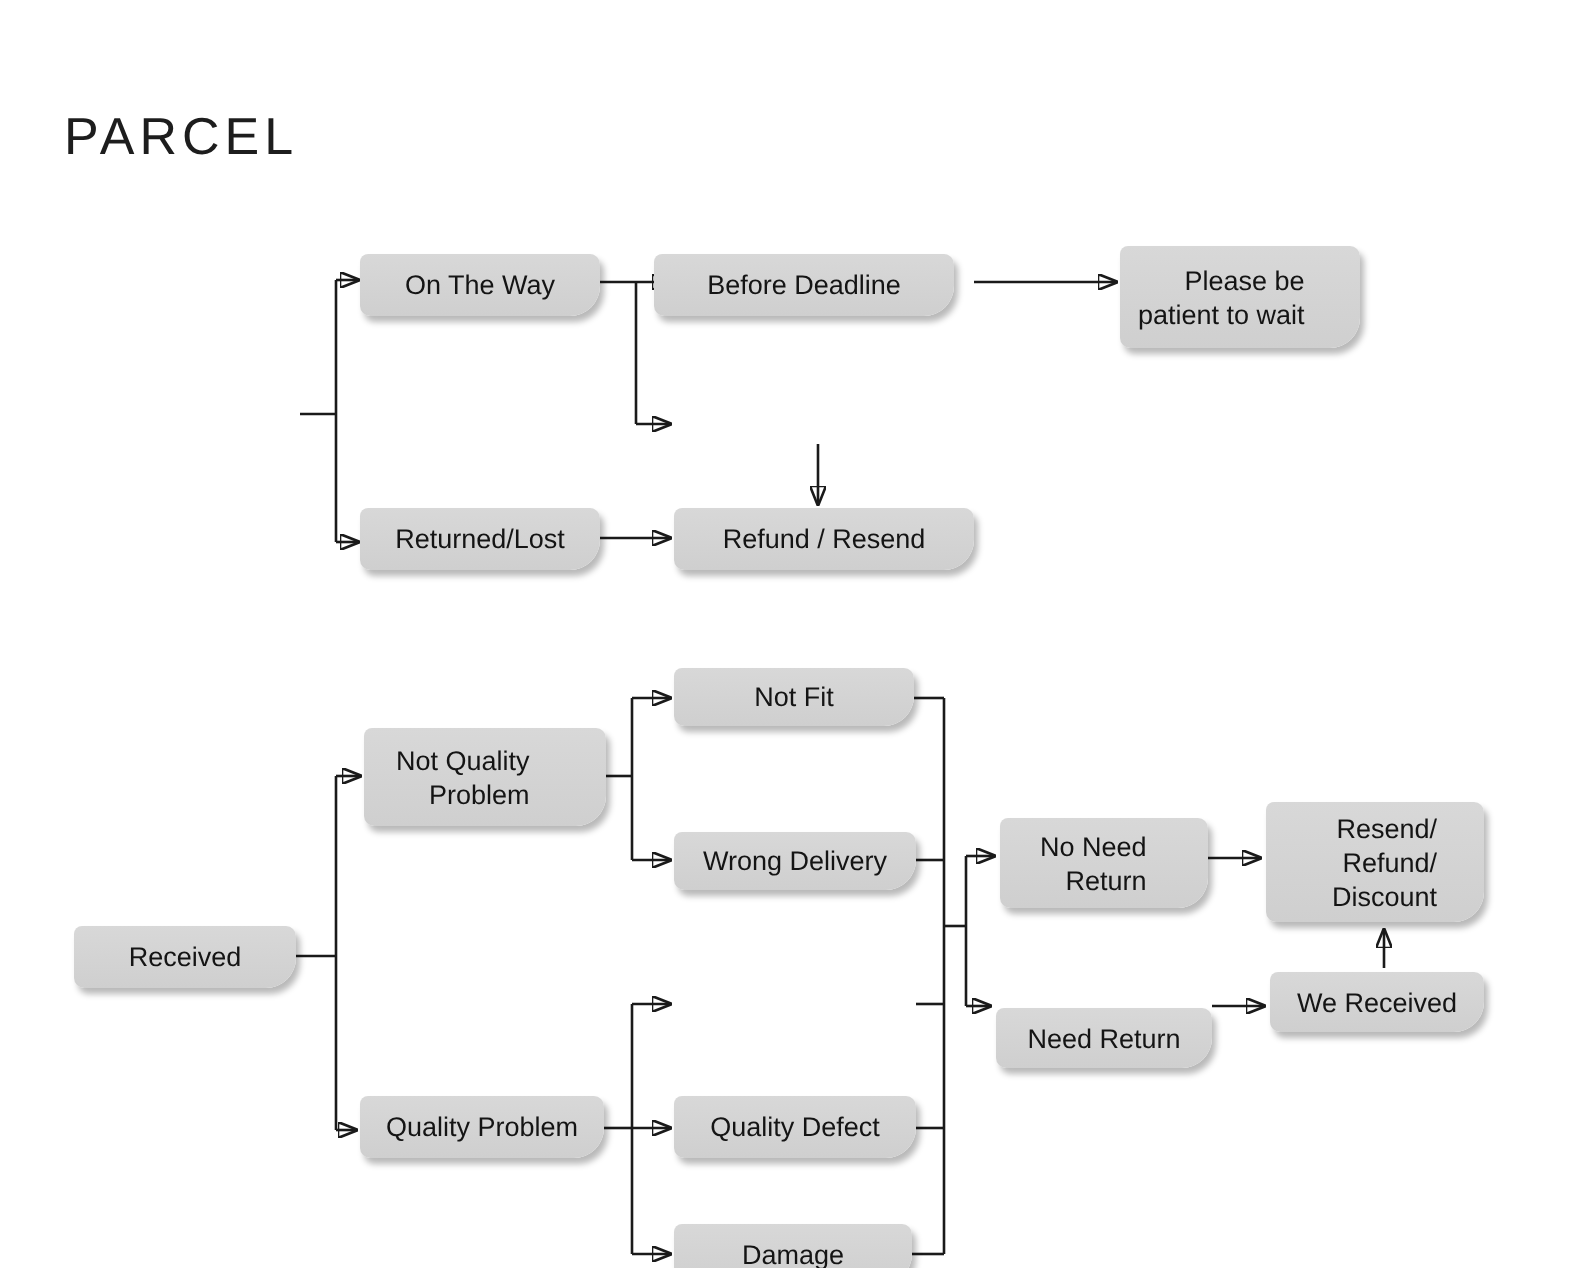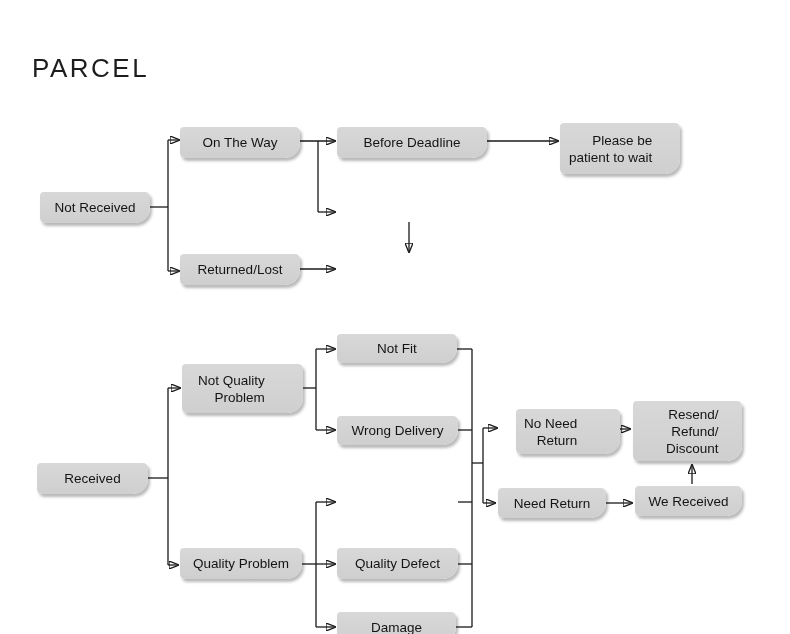--- a/index.html
+++ b/index.html
@@ -79,36 +79,36 @@
       <path d="M472 427 H483"></path>
       <path d="M483 392 V467"></path>
       <path d="M483 392 H497" marker-end="url(#arrow)"></path>
       <path d="M483 467 H495" marker-end="url(#arrow)"></path>
       <path d="M604 393 H630" marker-end="url(#arrow)"></path>
       <path d="M606 467 H632" marker-end="url(#arrow)"></path>
       <path d="M692 448 V429" marker-end="url(#arrow)"></path>
     </g>
   </svg>
 
-  <div class="node" style="left:40px;top:156px;width:110px;height:31px">Not Received</div>
   <div class="node" style="left:180px;top:91px;width:120px;height:31px">On The Way</div>
-  <div class="node" style="left:337px;top:91px;width:150px;height:31px">Before Deadline</div>
+  <div class="node" style="left:327px;top:91px;width:150px;height:31px">Before Deadline</div>
   <div class="node al" style="left:560px;top:87px;width:120px;height:51px;padding-left:9px">Please be
 patient to wait</div>
   <div class="node" style="left:180px;top:218px;width:120px;height:31px">Returned/Lost</div>
+  <div class="node" style="left:337px;top:218px;width:150px;height:31px">Refund / Resend</div>
 
   <div class="node" style="left:37px;top:427px;width:111px;height:31px">Received</div>
   <div class="node al" style="left:182px;top:328px;width:121px;height:49px;padding-left:16px">Not Quality
 Problem</div>
   <div class="node" style="left:180px;top:512px;width:122px;height:31px">Quality Problem</div>
   <div class="node" style="left:337px;top:298px;width:120px;height:29px">Not Fit</div>
   <div class="node" style="left:337px;top:380px;width:121px;height:29px">Wrong Delivery</div>
   <div class="node" style="left:337px;top:512px;width:121px;height:31px">Quality Defect</div>
   <div class="node" style="left:337px;top:576px;width:119px;height:30px">Damage</div>
-  <div class="node al" style="left:516px;top:373px;width:104px;height:45px;padding-left:8px">No Need
+  <div class="node al" style="left:500px;top:373px;width:104px;height:45px;padding-left:20px">No Need
 Return</div>
-  <div class="node" style="left:498px;top:452px;width:108px;height:30px">Need Return</div>
+  <div class="node" style="left:498px;top:468px;width:108px;height:30px">Need Return</div>
   <div class="node" style="left:635px;top:450px;width:107px;height:30px">We Received</div>
   <div class="node al" style="left:633px;top:365px;width:109px;height:60px;padding-left:33px">Resend/
 Refund/
 Discount</div>
 
 </div>
 
 </body></html>

